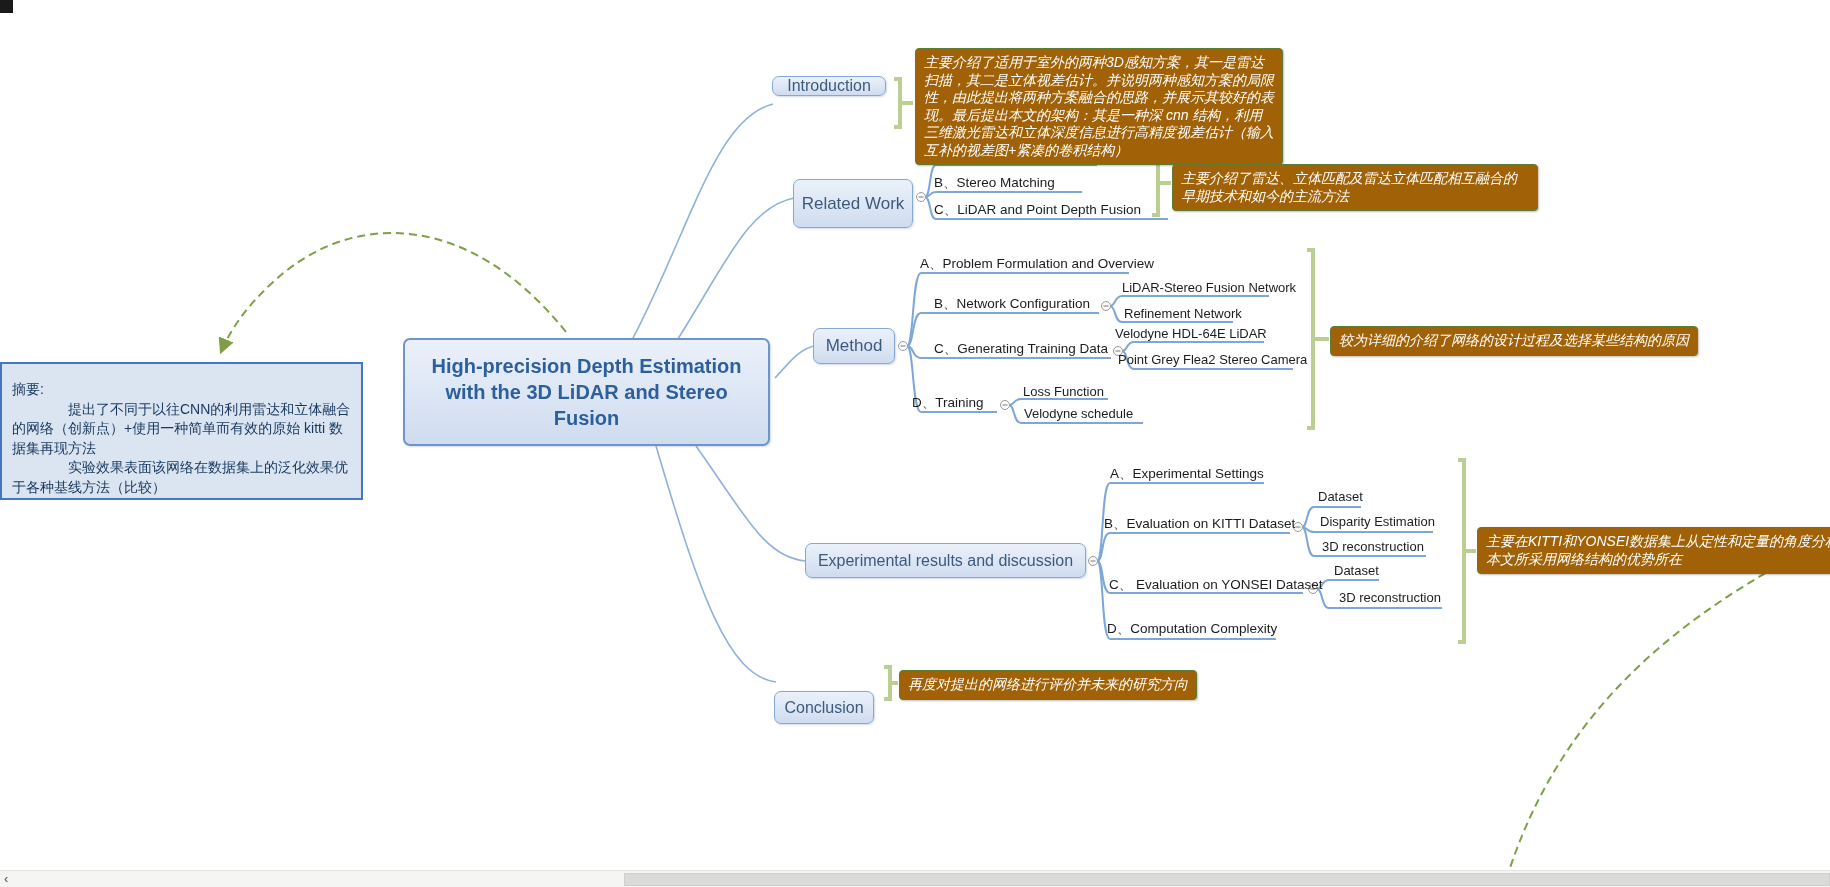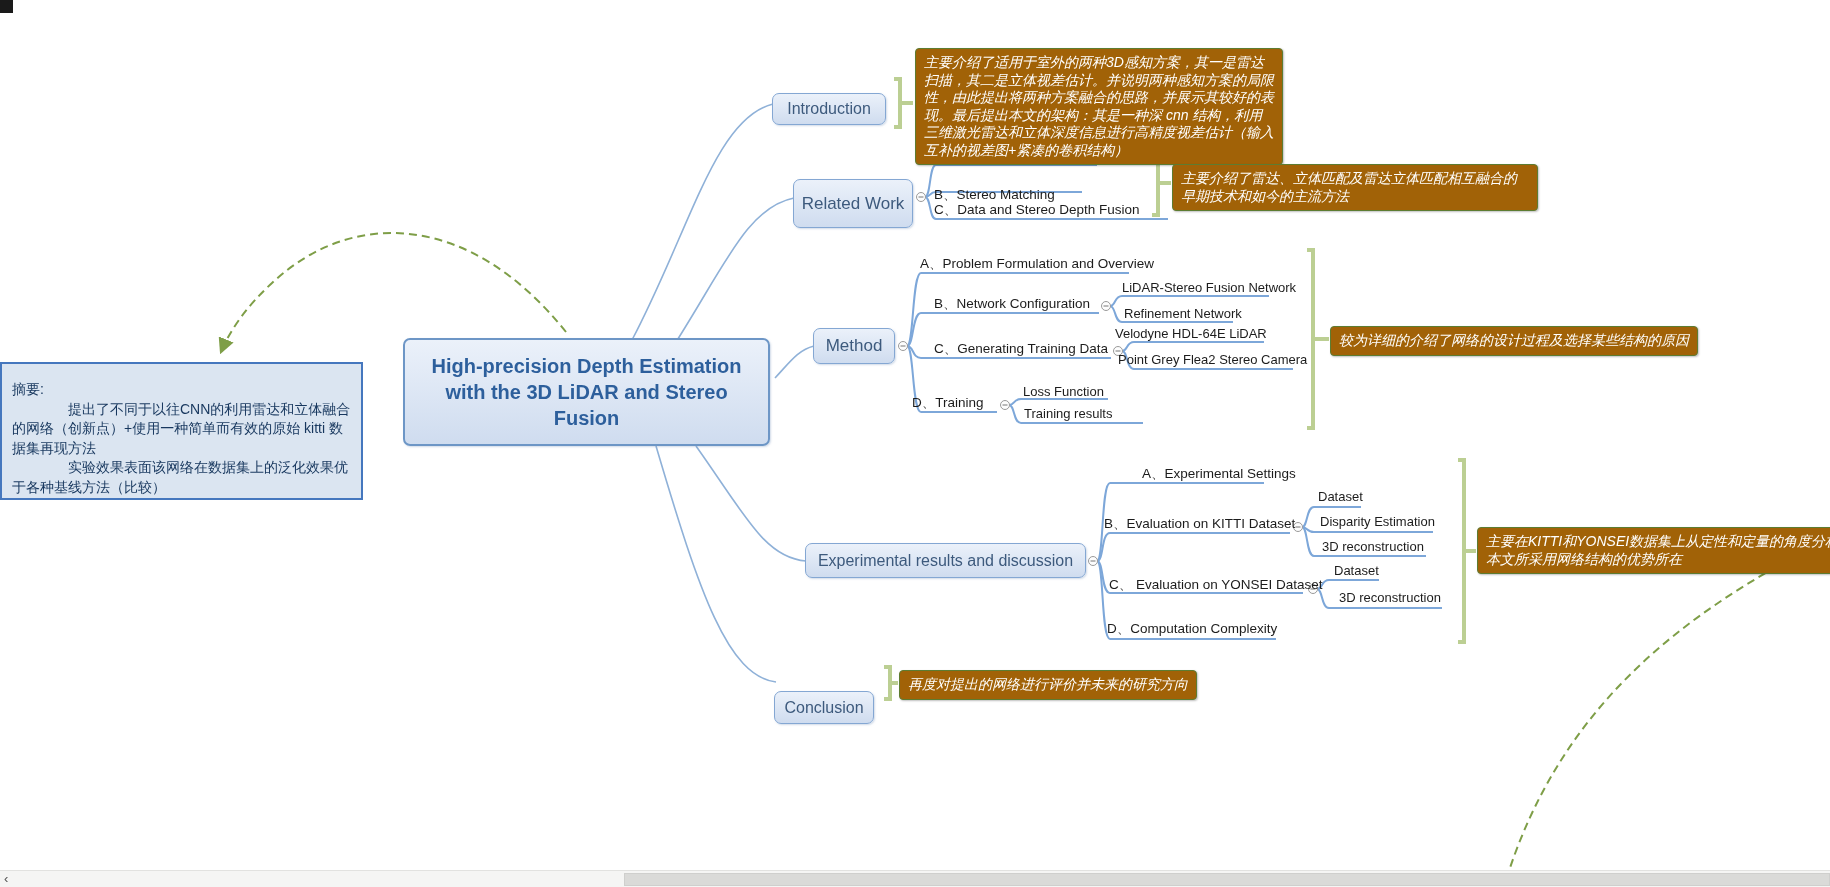--- a/index.html
+++ b/index.html
@@ -146,52 +146,52 @@
 <div class="topic central" style="left:403px;top:338px;width:367px;height:108px;">
   <span>High-precision Depth Estimation with the 3D LiDAR and Stereo Fusion</span>
 </div>
 
 <div class="floating">
   <p>摘要:</p>
   <p class="indent">提出了不同于以往CNN的利用雷达和立体融合的网络（创新点）+使用一种简单而有效的原始 kitti 数据集再现方法</p>
   <p class="indent">实验效果表面该网络在数据集上的泛化效果优于各种基线方法（比较）</p>
 </div>
 
-<div class="topic" style="left:772px;top:93px;width:114px;height:32px;">
+<div class="topic" style="left:772px;top:76px;width:114px;height:20px;">
   <span>Introduction</span>
 </div>
 <div class="topic" style="left:793px;top:179px;width:120px;height:49px;font-size:17px;">
   <span>Related Work</span>
 </div>
 <div class="topic" style="left:813px;top:328px;width:82px;height:36px;font-size:17px;">
   <span>Method</span>
 </div>
 <div class="topic" style="left:805px;top:543px;width:281px;height:35px;">
   <span>Experimental results and discussion</span>
 </div>
 <div class="topic" style="left:774px;top:691px;width:100px;height:33px;">
   <span>Conclusion</span>
 </div>
 
 <div class="t1" style="left:934px;top:147px;">A、Depth Upsampling</div>
-<div class="t1" style="left:934px;top:186px;">B、Stereo Matching</div>
-<div class="t1" style="left:934px;top:201px;">C、Data and Stereo Depth Fusion</div>
+<div class="t1" style="left:934px;top:174px;">B、Stereo Matching</div>
+<div class="t1" style="left:934px;top:201px;">C、LiDAR and Point Depth Fusion</div>
 
 <div class="t1" style="left:920px;top:255px;">A、Problem Formulation and Overview</div>
 <div class="t1" style="left:934px;top:295px;">B、Network Configuration</div>
 <div class="t2" style="left:1122px;top:280px;">LiDAR-Stereo Fusion Network</div>
 <div class="t2" style="left:1124px;top:306px;">Refinement Network</div>
 <div class="t1" style="left:934px;top:340px;">C、Generating Training Data</div>
 <div class="t2" style="left:1115px;top:326px;">Velodyne HDL-64E LiDAR</div>
 <div class="t2" style="left:1118px;top:352px;">Point Grey Flea2 Stereo Camera</div>
 <div class="t1" style="left:912px;top:394px;">D、Training</div>
 <div class="t2" style="left:1023px;top:384px;">Loss Function</div>
-<div class="t2" style="left:1024px;top:406px;">Training results</div>
-
-<div class="t1" style="left:1110px;top:465px;margin-left:32px;">A、Experimental Settings</div>
+<div class="t2" style="left:1024px;top:406px;">Velodyne schedule</div>
+
+<div class="t1" style="left:1110px;top:465px;">A、Experimental Settings</div>
 <div class="t1" style="left:1104px;top:515px;">B、Evaluation on KITTI Dataset</div>
 <div class="t2" style="left:1318px;top:489px;">Dataset</div>
 <div class="t2" style="left:1320px;top:514px;">Disparity Estimation</div>
 <div class="t2" style="left:1322px;top:539px;">3D reconstruction</div>
 <div class="t1" style="left:1109px;top:576px;">C、 Evaluation on YONSEI Dataset</div>
 <div class="t2" style="left:1334px;top:563px;">Dataset</div>
 <div class="t2" style="left:1339px;top:590px;">3D reconstruction</div>
 <div class="t1" style="left:1107px;top:620px;">D、Computation Complexity</div>
 
 <div class="note" style="left:915px;top:48px;width:368px;">主要介绍了适用于室外的两种3D感知方案，其一是雷达扫描，其二是立体视差估计。并说明两种感知方案的局限性，由此提出将两种方案融合的思路，并展示其较好的表现。最后提出本文的架构：其是一种深 cnn 结构，利用三维激光雷达和立体深度信息进行高精度视差估计（输入互补的视差图+紧凑的卷积结构）</div>

